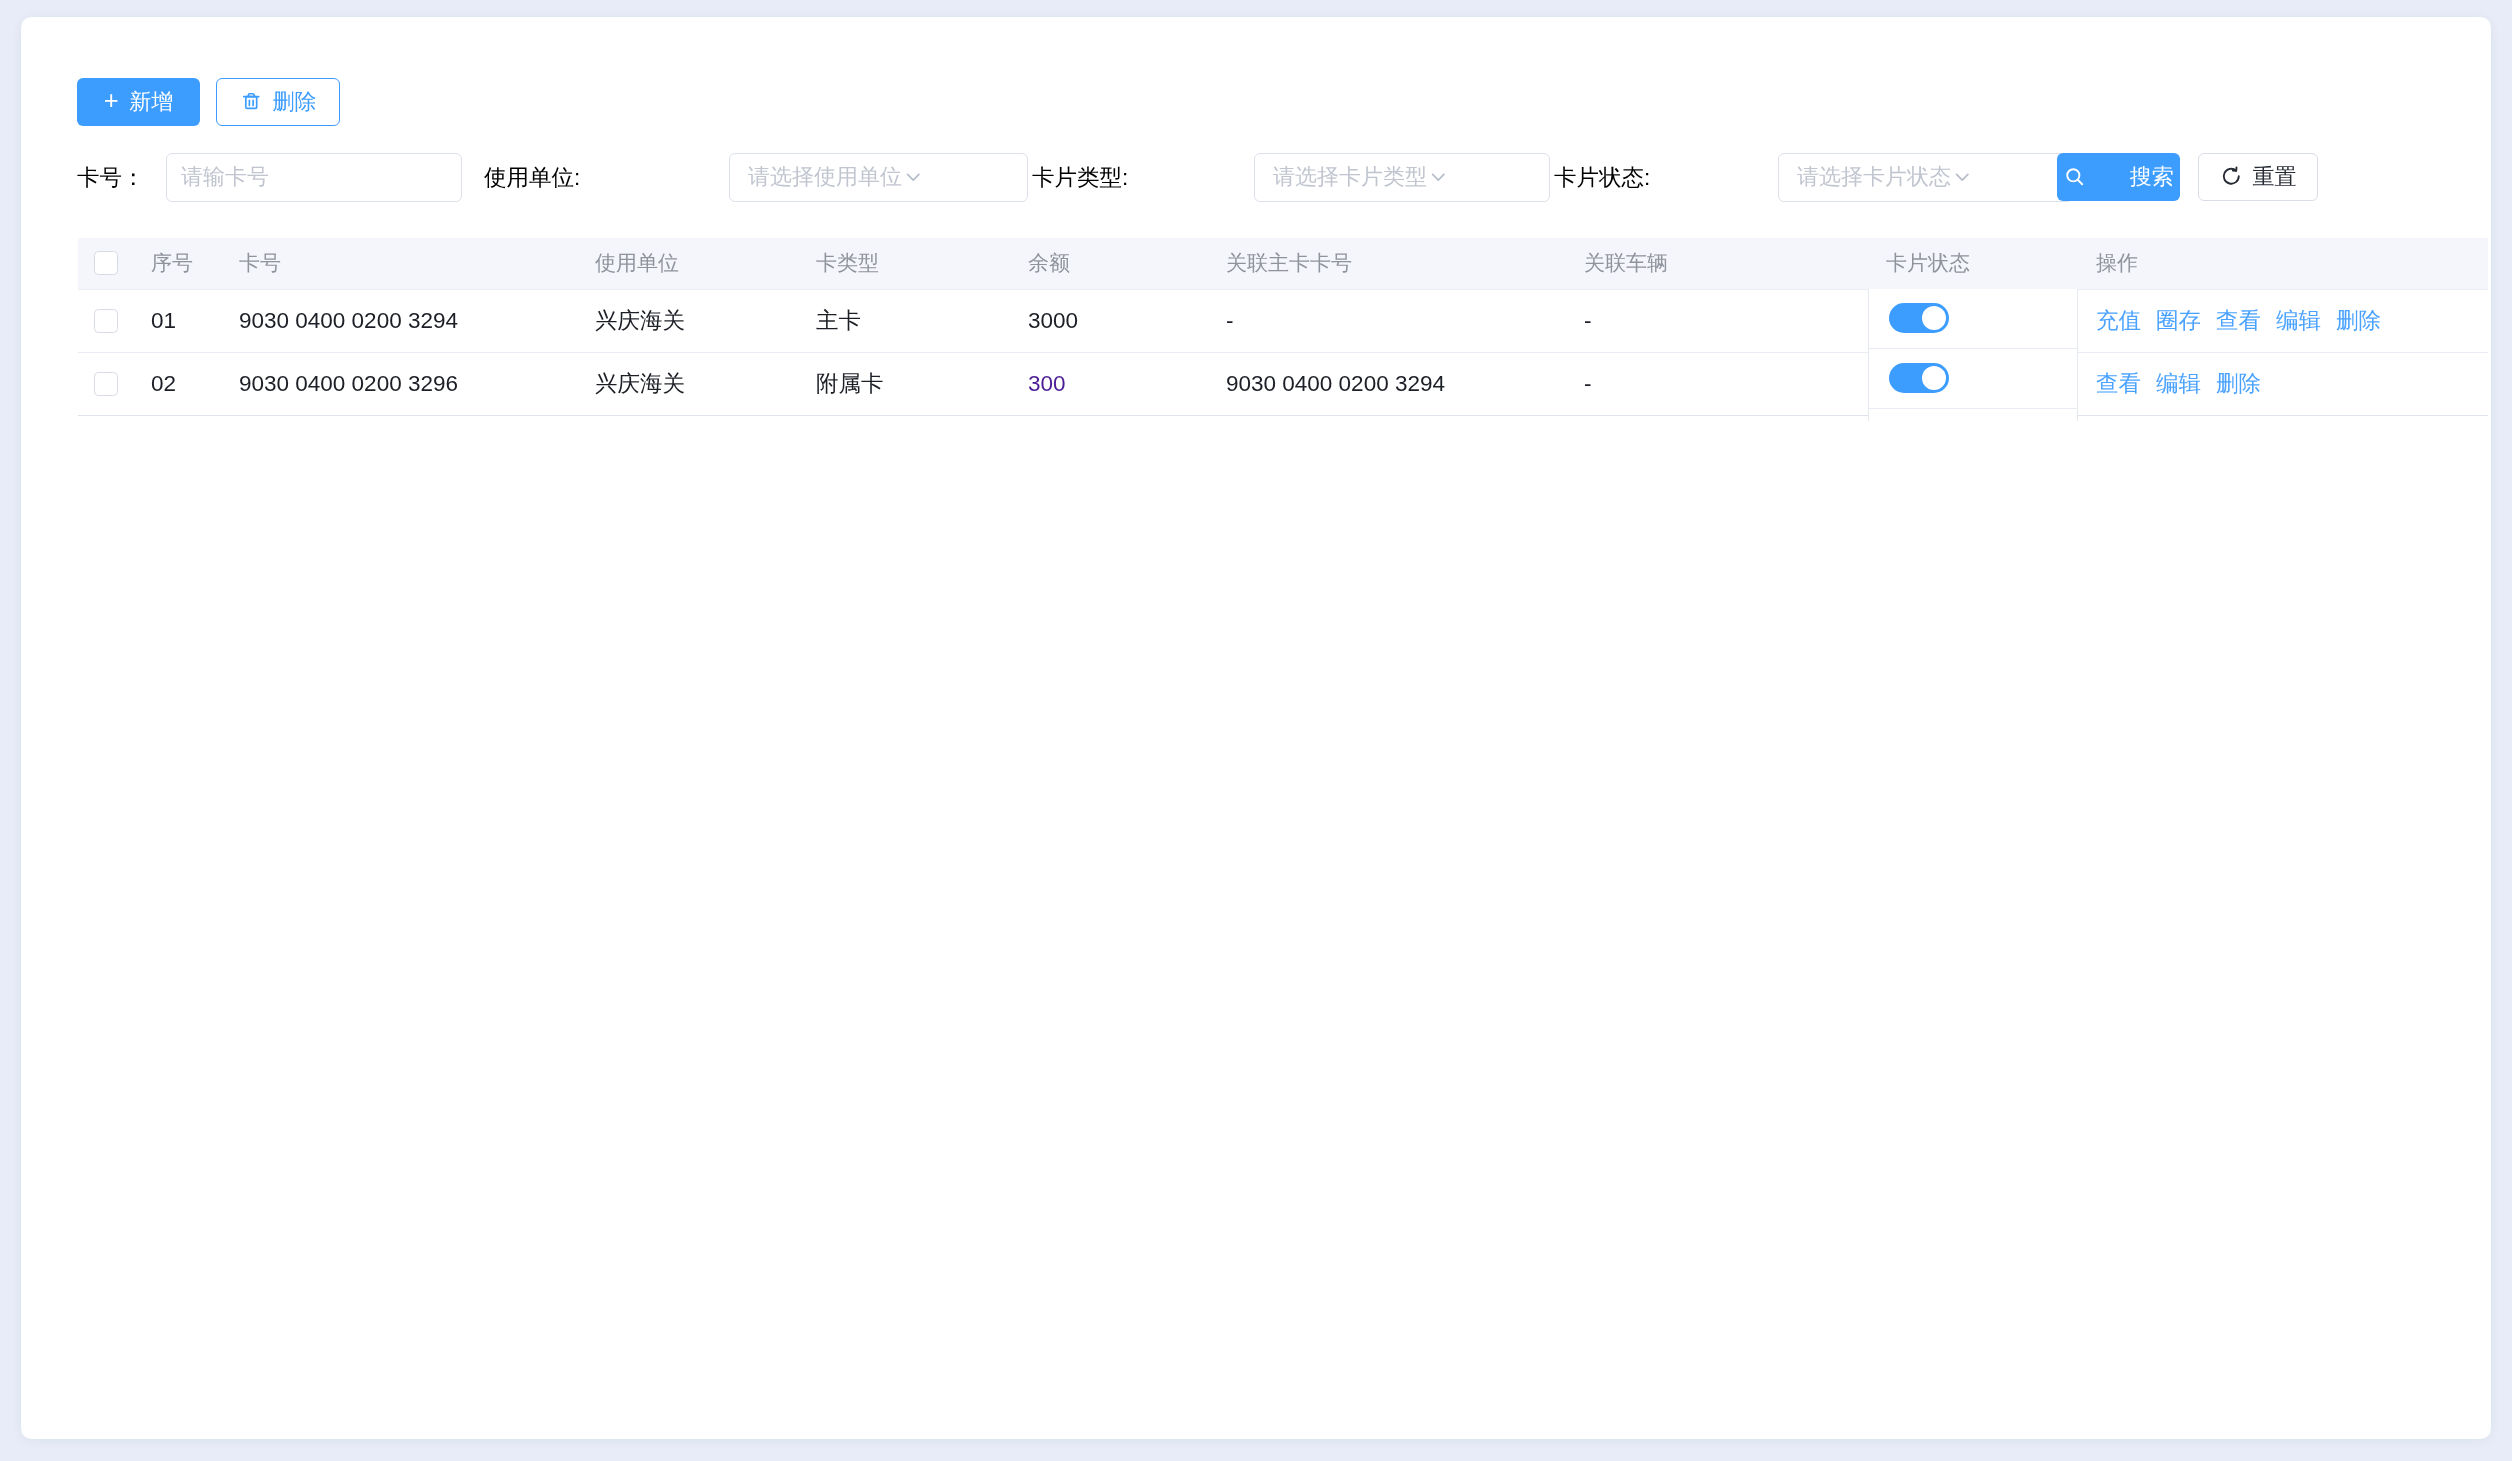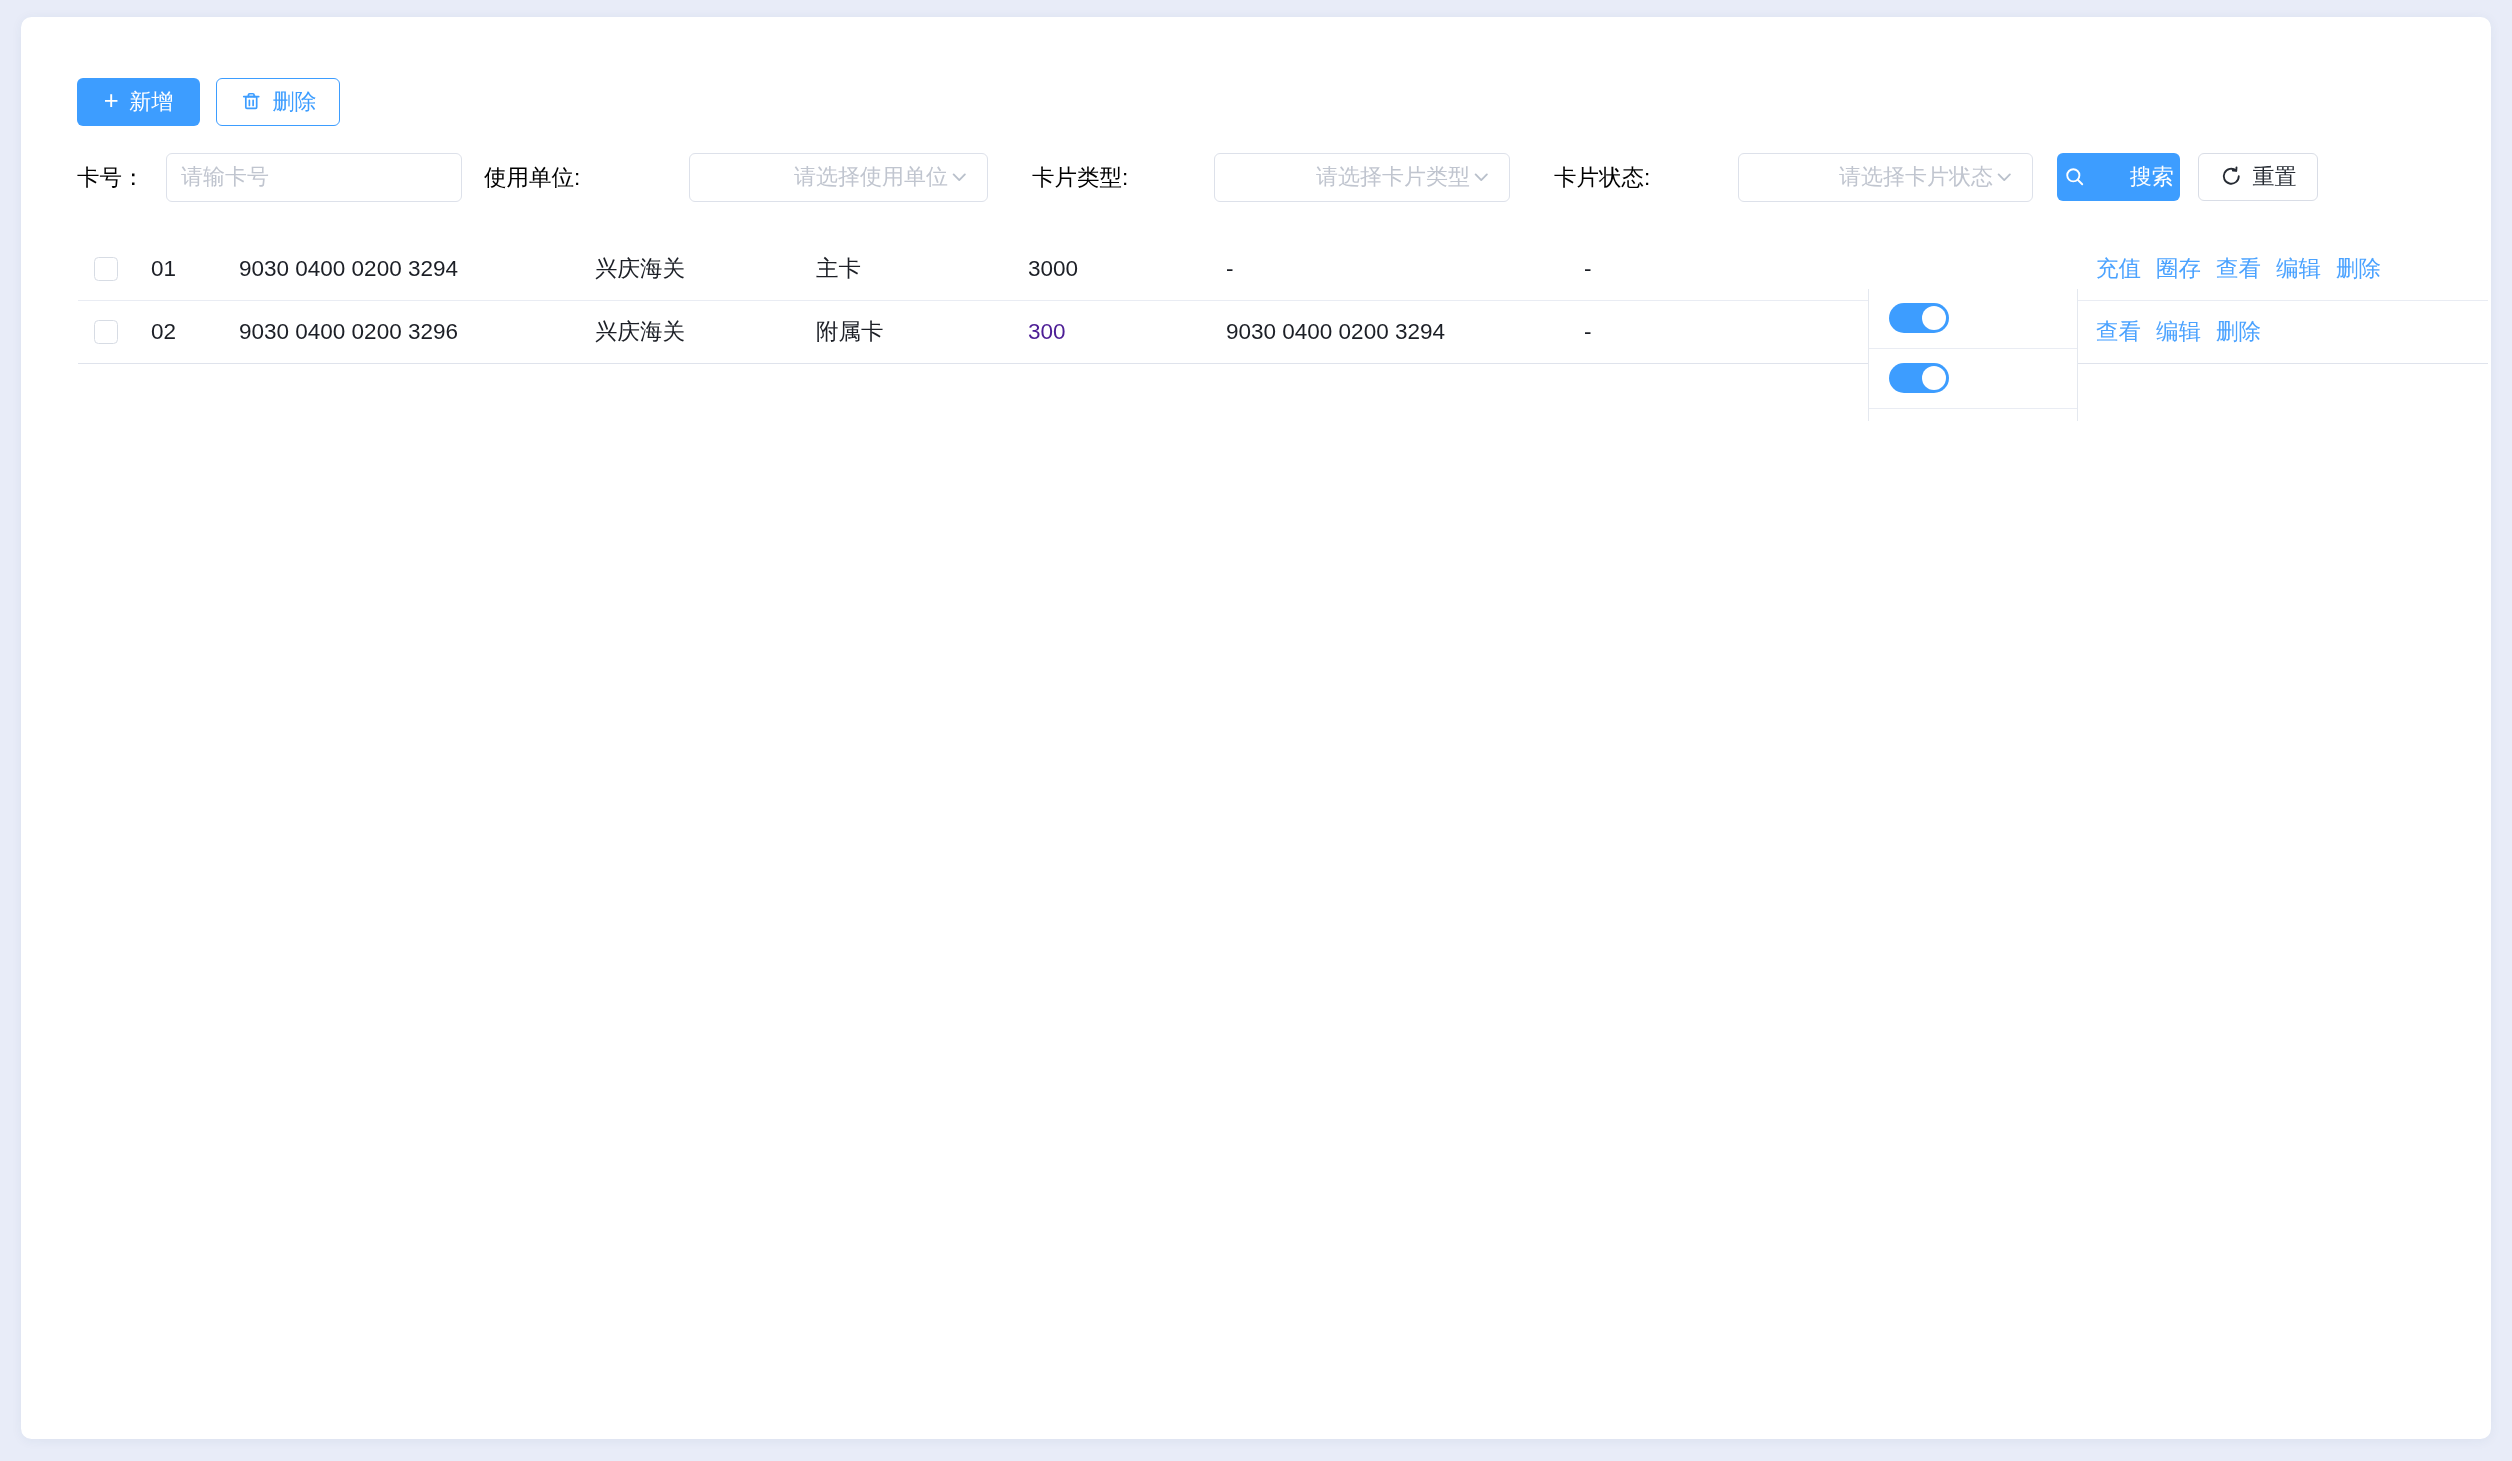--- a/index.html
+++ b/index.html
@@ -28,22 +28,22 @@
     position:absolute;top:136px;height:49px;line-height:49px;
     font-size:22.5px;color:#000000;white-space:nowrap;
   }
   .f-box{
     position:absolute;top:136px;height:49px;box-sizing:border-box;
     background:#fff;border:1.5px solid #dde1ea;border-radius:6px;
   }
   input.f-box{padding:0 14px;font-size:22px;color:#737373;outline:none;
     font-family:"Liberation Sans","DejaVu Sans",sans-serif;}
   input.f-box::placeholder{color:#c0c5cf;opacity:1;}
-  .f-select{display:flex;align-items:center;justify-content:flex-end;
-    padding:0 16.5px 0 18px;cursor:pointer;}
+  .f-select{display:flex;align-items:center;justify-content:flex-start;
+    padding:0 16.5px 0 18px;cursor:pointer;margin-left:40px;}
   .f-select .ph{font-size:22px;color:#c0c5cf;}
   .chev{width:22.5px;height:22.5px;flex:0 0 auto;}
   .btn-search{left:2036px;top:136px;width:123px;gap:44px;}
   .btn-reset{left:2177px;top:136px;width:120px;background:#fff;border:1.5px solid #d9dde6;color:#262b33;}
   
   .table{position:absolute;left:57px;top:221px;width:2410px;}
   .tgrid{display:grid;grid-template-columns:55px 88px 356px 221px 212px 198px 358px 302px 210px 410px;}
   .thead{
     height:51px;background:#f4f6fb;align-items:center;
     color:#8f939c;font-size:21px;border-bottom:1.5px solid #e9ecf3;
@@ -143,20 +143,34 @@
     <span>
       <svg width="22.5" height="22.5" viewBox="0 0 24 24" fill="none" stroke="#262b33" stroke-width="2" stroke-linecap="round" stroke-linejoin="round">
         <path d="M20 12a8 8 0 1 1-2.8-6.1"></path>
           <polyline points="17.6 2.6 17.3 6.2 13.7 5.9"></polyline>
       </svg>
     </span>
     <span>重置</span>
   </div>
 
   <div class="table">
+    <div class="tgrid thead">
+      <div class="cell cell-check">
+        <span class="checkbox"></span>
+      </div>
+      <div class="cell">序号</div>
+      <div class="cell">卡号</div>
+      <div class="cell">使用单位</div>
+      <div class="cell">卡类型</div>
+      <div class="cell">余额</div>
+      <div class="cell">关联主卡卡号</div>
+      <div class="cell">关联车辆</div>
+      <div class="cell">卡片状态</div>
+      <div class="cell">操作</div>
+    </div>
 
     <div id="tbody">
         <div class="tgrid trow">
     <div class="cell cell-check">
       <span class="checkbox"></span>
     </div>
     <div class="cell">01</div>
     <div class="cell">9030 0400 0200 3294</div>
     <div class="cell">兴庆海关</div>
     <div class="cell">主卡</div>

